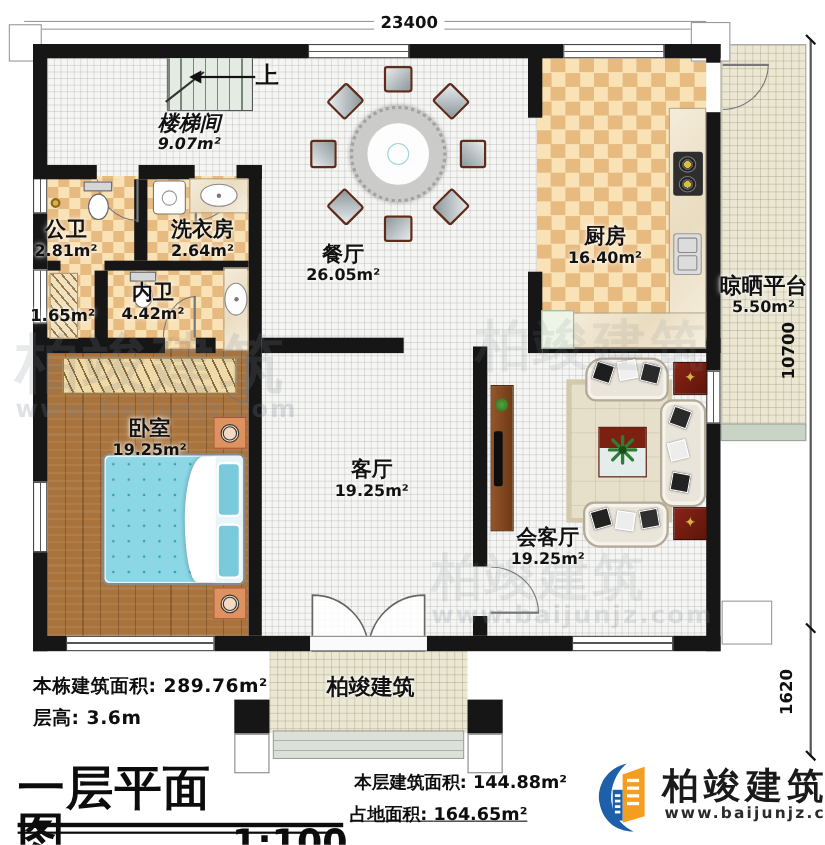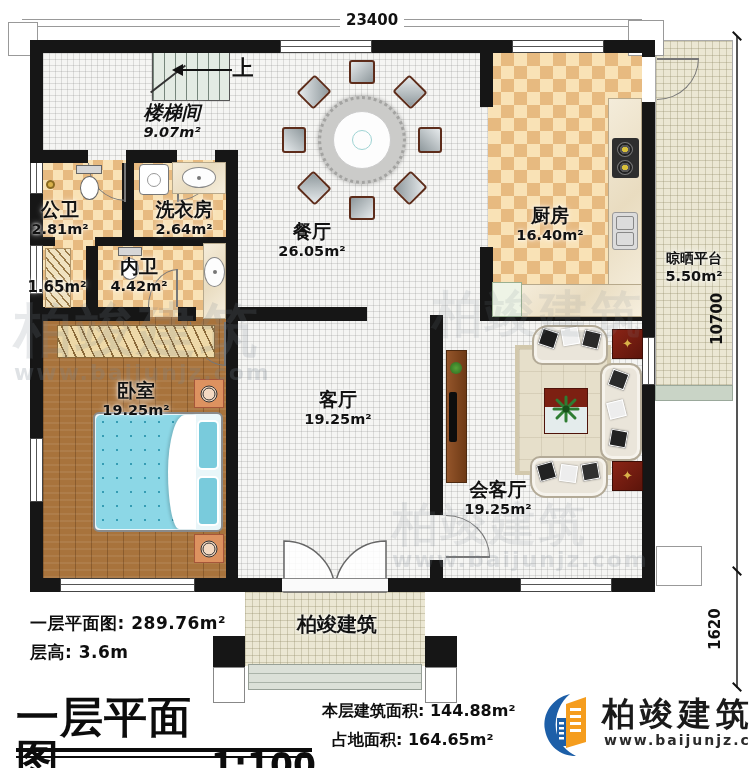--- a/index.html
+++ b/index.html
@@ -278,63 +278,63 @@
 </div>
 <div class="rl" style="left:312px;top:240px;">
   <span class="nm">餐厅</span>
     <span class="ar">26.05m²</span>
 </div>
 <div class="rl" style="left:550px;top:224px;">
   <span class="nm">厨房</span>
     <span class="ar">16.40m²</span>
 </div>
 <div class="rl" style="left:694px;top:268px;">
-  <span class="nm" style="font-size:14px;font-family:Liberation Serif, serif;">晾晒平台</span>
+  <span class="nm" style="font-size:20px;">晾晒平台</span>
   <span class="ar">5.50m²</span>
 </div>
 <div class="rl" style="left:136px;top:399px;">
   <span class="nm">卧室</span>
     <span class="ar">19.25m²</span>
 </div>
-<div class="rl" style="left:338px;top:408px;">
+<div class="rl" style="left:338px;top:436px;">
   <span class="nm">客厅</span>
     <span class="ar">19.25m²</span>
 </div>
 <div class="rl" style="left:498px;top:498px;">
   <span class="nm">会客厅</span>
     <span class="ar">19.25m²</span>
 </div>
 <div class="rl" style="left:337px;top:624px;">
   <span class="nm" style="font-size:20px;">柏竣建筑</span>
 </div>
 
 <div class="dimlabel" style="left:340px;top:11px;background:#fff;padding:0 6px;">23400</div>
 <div class="abs" style="left:736px;top:36px;width:1.5px;height:652px;background:#555;"></div>
 <div class="tick" style="left:731px;top:35px;"></div>
 <div class="tick" style="left:731px;top:570px;"></div>
 <div class="tick" style="left:731px;top:686px;"></div>
 <div class="dimlabel vtext" style="left:708px;top:275px;height:70px;">10700</div>
 <div class="dimlabel vtext" style="left:706px;top:598px;height:52px;">1620</div>
 
 <div class="stat" style="left:30px;top:612px;">
-  <span>一层平面图:</span> <span>289.76m²</span>
+  <span>本栋建筑面积:</span> <span>289.76m²</span>
 </div>
 <div class="stat" style="left:30px;top:641px;">
   <span>层高:</span> <span>3.6m</span>
 </div>
 <div class="abs" style="left:16px;top:696px;width:300px;display:flex;align-items:flex-end;">
   <span style="font-size:43px;font-weight:900;color:#0c0c0c;letter-spacing:1px;line-height:1;">一层平面图</span>
   <span style="font-size:33px;font-weight:bold;color:#0c0c0c;margin-left:14px;line-height:1;">1:100</span>
 </div>
 <div class="abs" style="left:16px;top:748px;width:296px;height:4px;background:#0c0c0c;"></div>
 <div class="abs" style="left:16px;top:756px;width:296px;height:2px;background:#0c0c0c;"></div>
 <div class="stat2" style="left:322px;top:701px;">
   <span>本层建筑面积:</span> <span>144.88m²</span>
 </div>
-<div class="stat2" style="left:332px;top:730px;">
+<div class="stat2" style="left:318px;top:730px;text-decoration:underline;">
   <span>占地面积:</span> <span>164.65m²</span>
 </div>
 
 <div class="abs" style="left:540px;top:686px;width:208px;height:76px;">
   <svg width="58" height="72" viewBox="0 0 58 72" style="position:absolute;left:0;top:2px;">
     <path d="M30 6 C12 10 2 26 5 42 C8 58 20 68 36 68 C28 64 18 56 16 42 C14 27 21 13 30 6 Z" fill="#1d5fa8"></path>
     <polygon points="26,16 46,9 46,54 26,60" fill="#f59d1e"></polygon>
     <rect x="30" y="20" width="11" height="3" fill="#fff"></rect>
     <rect x="30" y="27" width="11" height="3" fill="#fff"></rect>
     <rect x="30" y="34" width="11" height="3" fill="#fff"></rect>

